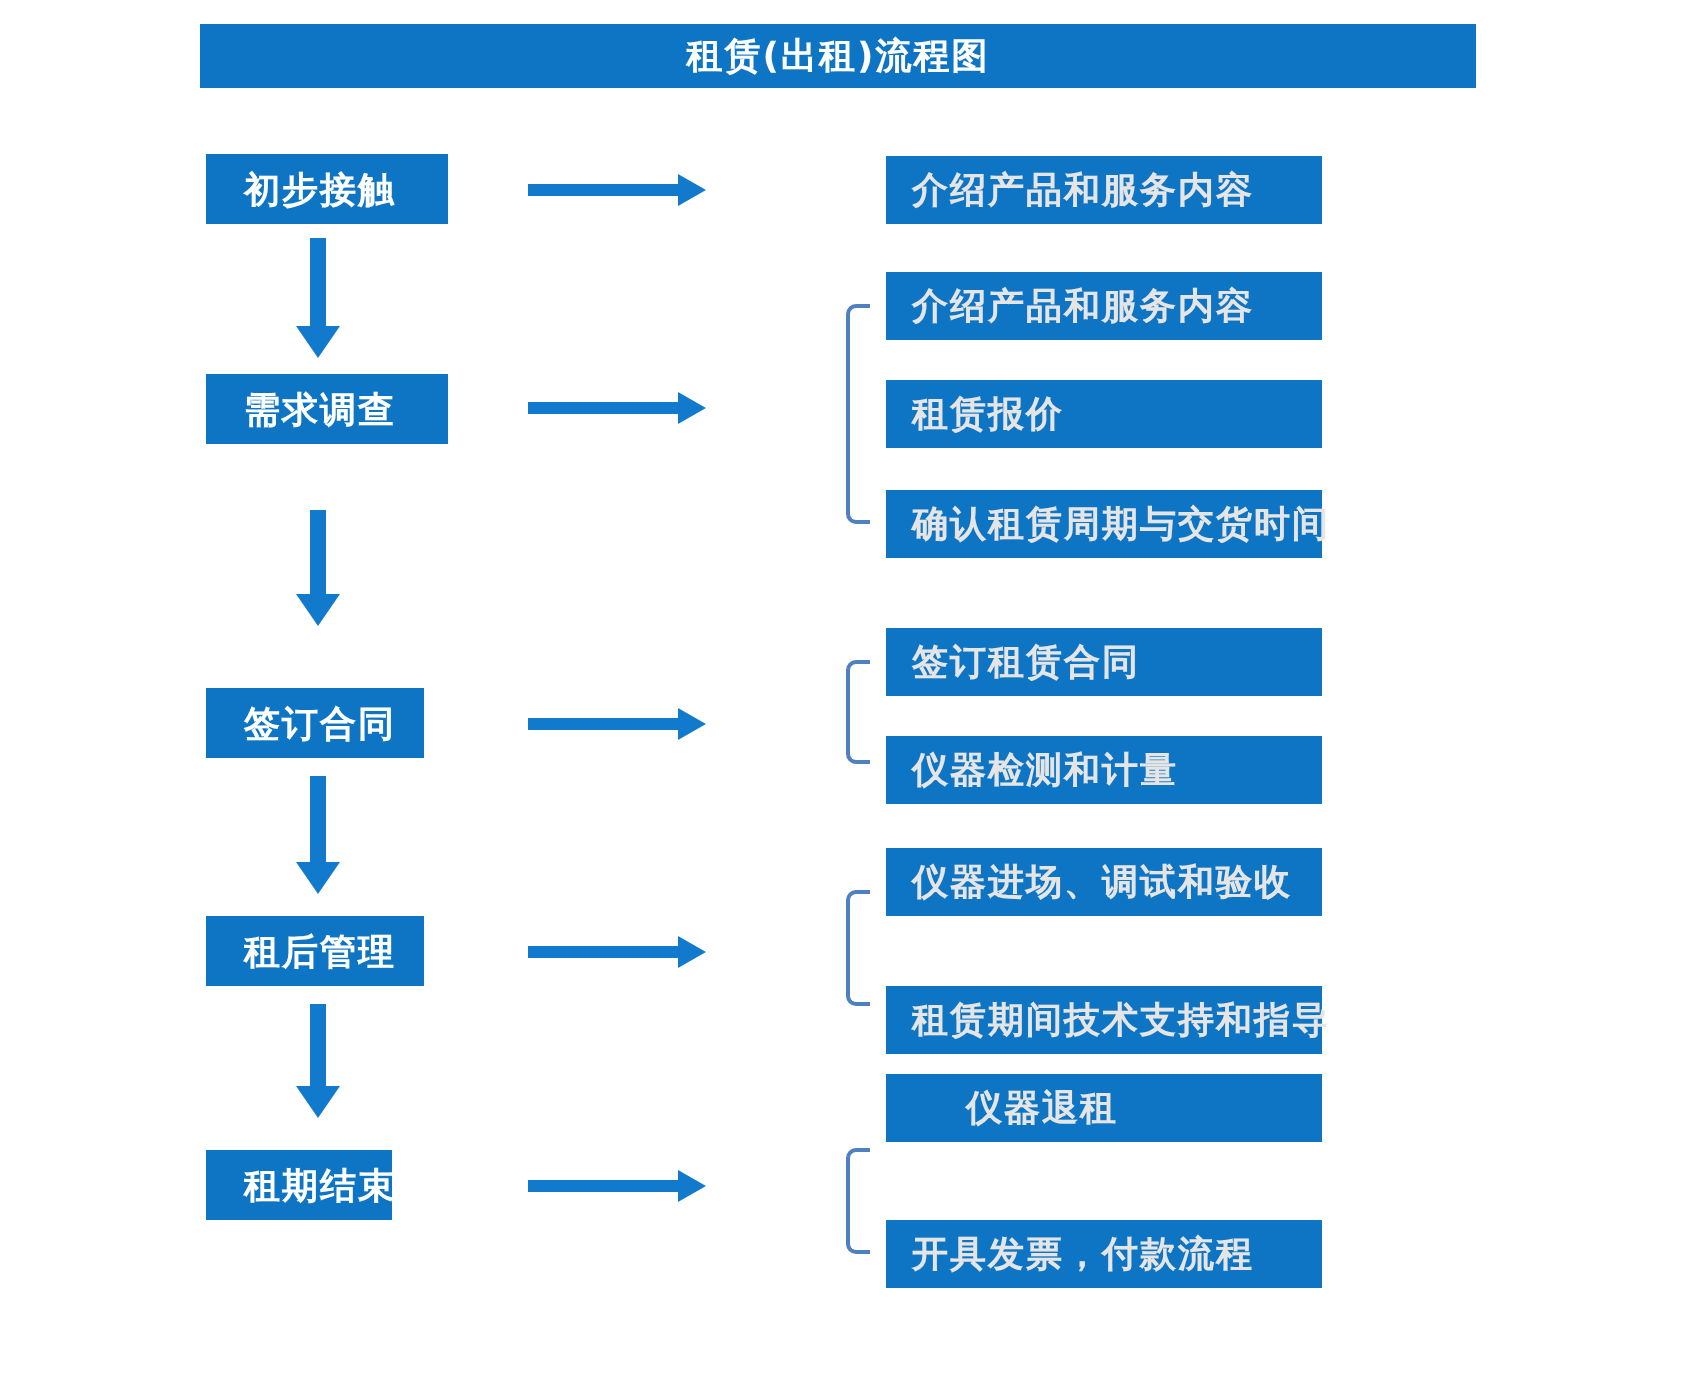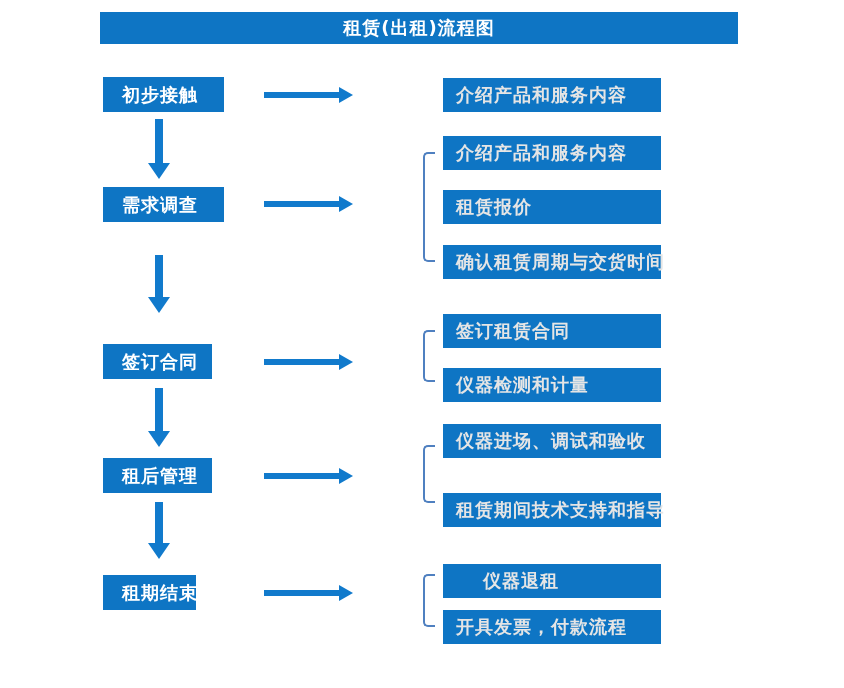--- a/index.html
+++ b/index.html
@@ -60,21 +60,21 @@
   #s4{top:575px;width:93px;}
   
   #o0{top:78px;}
   #o1{top:136px;}
   #o2{top:190px;}
   #o3{top:245px;}
   #o4{top:314px;}
   #o5{top:368px;}
   #o6{top:424px;}
   #o7{top:493px;}
-  #o8{top:564px;padding-left:40px;}
+  #o8{top:537px;padding-left:40px;}
   #o9{top:610px;}
   
   #va0{top:119px;} #va0 .shaft{height:44px;}
   #va1{top:255px;} #va1 .shaft{height:42px;}
   #va2{top:388px;} #va2 .shaft{height:43px;}
   #va3{top:502px;} #va3 .shaft{height:41px;}
   
   #ha0{top:87px;}
   #ha1{top:196px;}
   #ha2{top:354px;}

